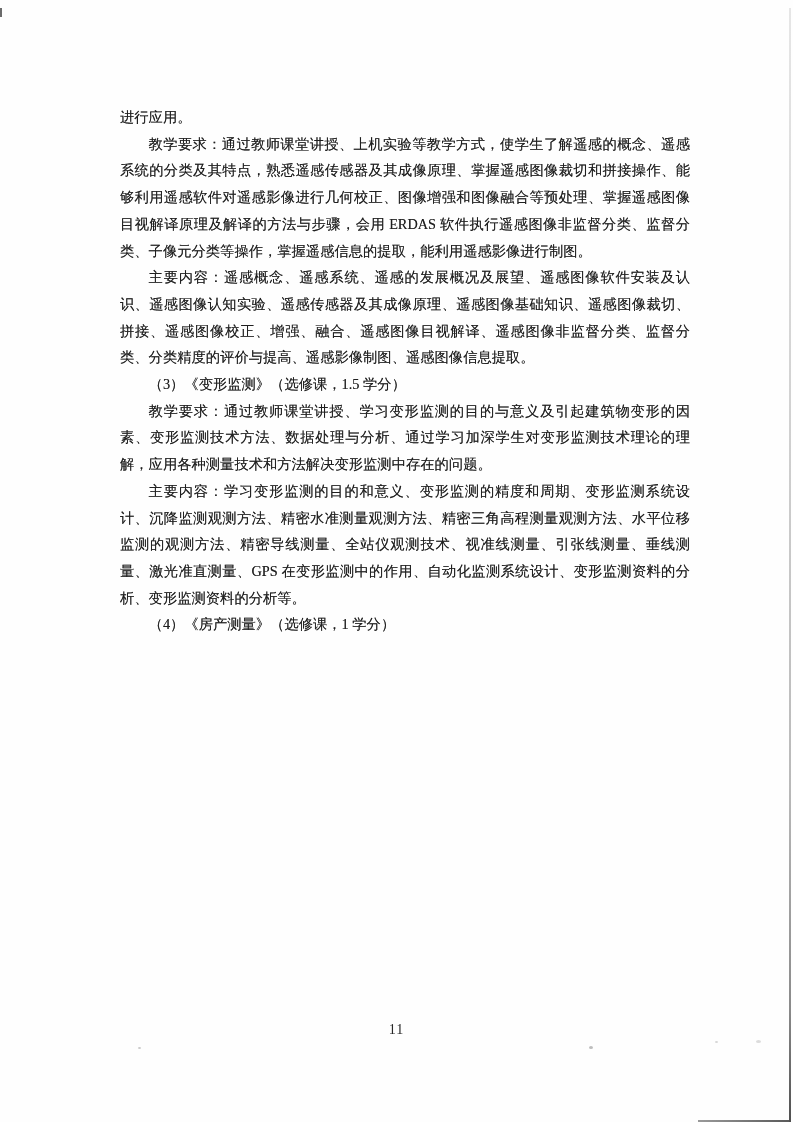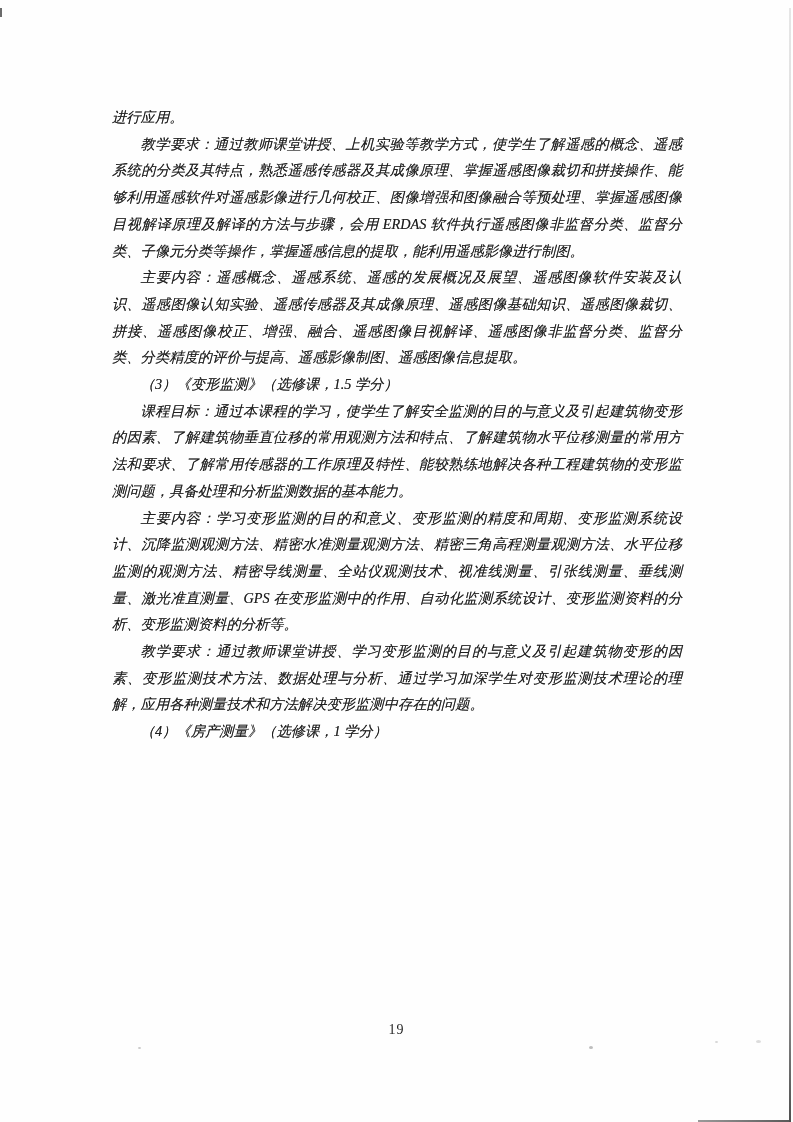--- a/index.html
+++ b/index.html
@@ -13,24 +13,23 @@
     overflow: hidden;
     background: #ffffff;
   }
   .page {
     position: absolute;
     inset: 0;
     background: #fefefe;
   }
   .content {
     position: absolute;
-    left: 112px;
+    left: 120px;
     top: 104px;
     width: 570px;
-    font-style: italic;
   }
   p.block {
     margin: 0;
     font-family: "Liberation Serif", "DejaVu Serif", serif;
     font-size: 14.3px;
     line-height: 26.7px;
     color: #1f1f1f;
     text-align: justify;
     text-shadow: 0 0 0.45px rgba(20,20,20,0.6);
     word-break: break-all;
@@ -86,27 +85,26 @@
 </style>
 </head>
 <body>
 
 <div class="page">
   <div class="content">
       <p class="block">进行应用。</p>
       <p class="block indent">教学要求：通过教师课堂讲授、上机实验等教学方式，使学生了解遥感的概念、遥感系统的分类及其特点，熟悉遥感传感器及其成像原理、掌握遥感图像裁切和拼接操作、能够利用遥感软件对遥感影像进行几何校正、图像增强和图像融合等预处理、掌握遥感图像目视解译原理及解译的方法与步骤，会用 ERDAS 软件执行遥感图像非监督分类、监督分类、子像元分类等操作，掌握遥感信息的提取，能利用遥感影像进行制图。</p>
       <p class="block indent">主要内容：遥感概念、遥感系统、遥感的发展概况及展望、遥感图像软件安装及认识、遥感图像认知实验、遥感传感器及其成像原理、遥感图像基础知识、遥感图像裁切、拼接、遥感图像校正、增强、融合、遥感图像目视解译、遥感图像非监督分类、监督分类、分类精度的评价与提高、遥感影像制图、遥感图像信息提取。</p>
       <p class="block indent">（3）《变形监测》（选修课，1.5 学分）</p>
-      <p class="block indent">课程目标：通过本课程的学习，使学生了解安全监测的目的与意义及引起建筑物变形的因素、了解建筑物垂直位移的常用观测方法和特点、了解建筑物水平位移测量的常用方法和要求、了解常用传感器的工作原理及特性、能较熟练地解决各种工程建筑物的变形监测问题，具备处理和分析监测数据的基本能力。</p>
+      <p class="block indent">教学要求：通过教师课堂讲授、学习变形监测的目的与意义及引起建筑物变形的因素、变形监测技术方法、数据处理与分析、通过学习加深学生对变形监测技术理论的理解，应用各种测量技术和方法解决变形监测中存在的问题。</p>
       <p class="block indent">主要内容：学习变形监测的目的和意义、变形监测的精度和周期、变形监测系统设计、沉降监测观测方法、精密水准测量观测方法、精密三角高程测量观测方法、水平位移监测的观测方法、精密导线测量、全站仪观测技术、视准线测量、引张线测量、垂线测量、激光准直测量、GPS 在变形监测中的作用、自动化监测系统设计、变形监测资料的分析、变形监测资料的分析等。</p>
-      <p class="block indent">教学要求：通过教师课堂讲授、学习变形监测的目的与意义及引起建筑物变形的因素、变形监测技术方法、数据处理与分析、通过学习加深学生对变形监测技术理论的理解，应用各种测量技术和方法解决变形监测中存在的问题。</p>
       <p class="block indent">（4）《房产测量》（选修课，1 学分）</p>
     </div>
 
-  <div class="pagenum">19</div>
+  <div class="pagenum">11</div>
 
   <div class="edge-right"></div>
   <div class="edge-left-dash"></div>
   <div class="edge-bottom"></div>
   <div class="speck s1"></div>
   <div class="speck s2"></div>
   <div class="speck s3"></div>
   <div class="speck s4"></div>
 </div>
 

